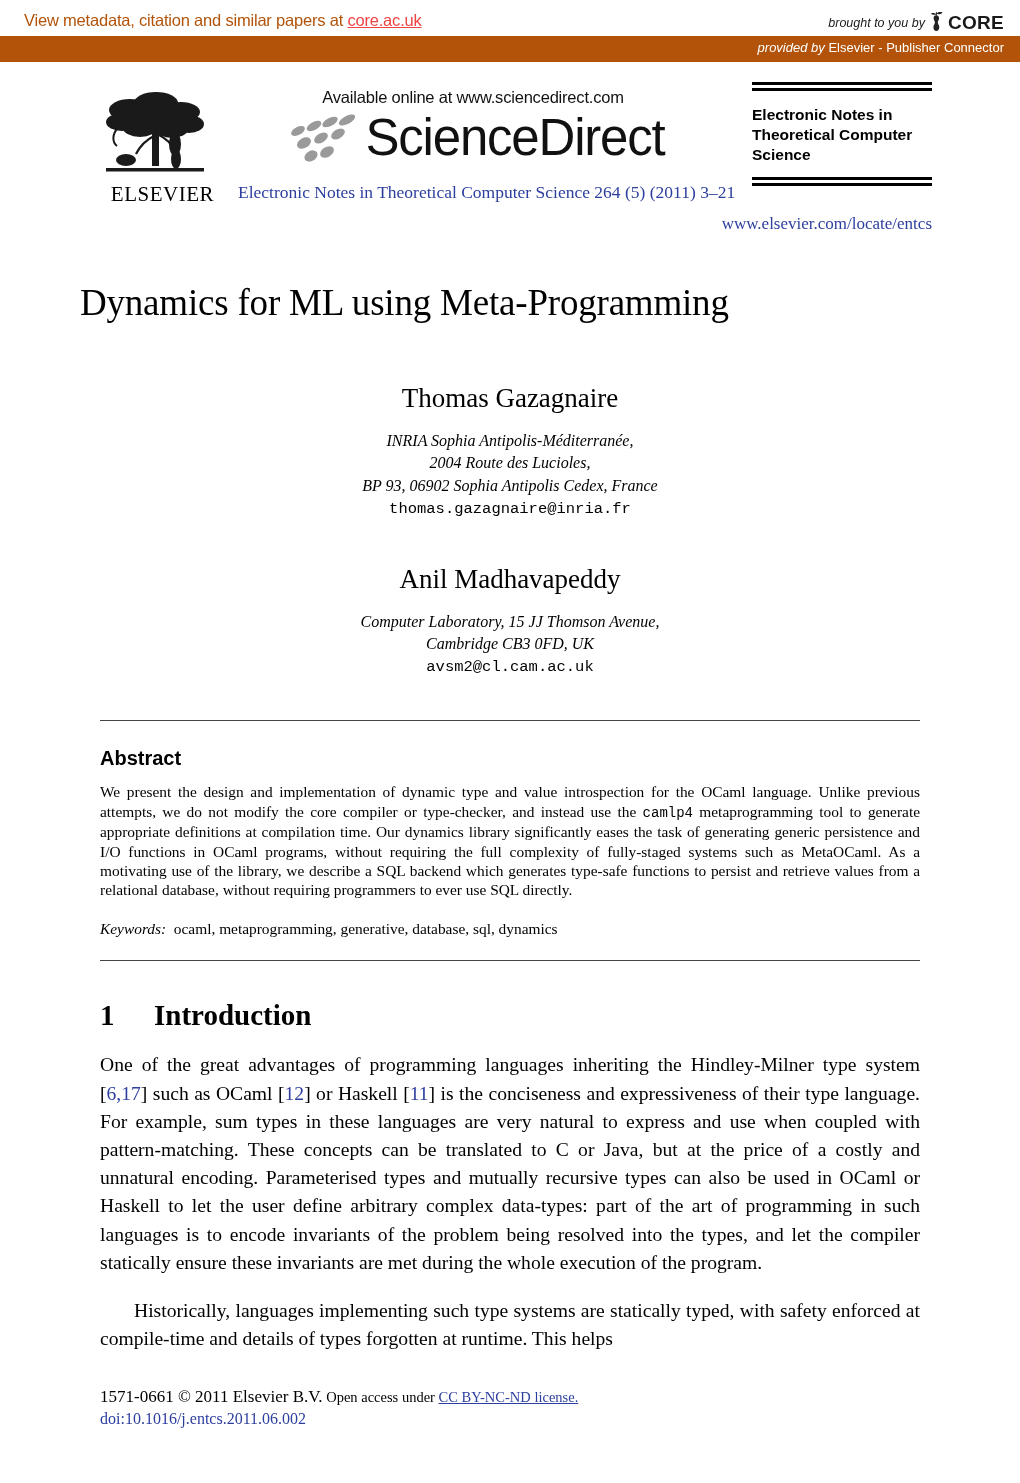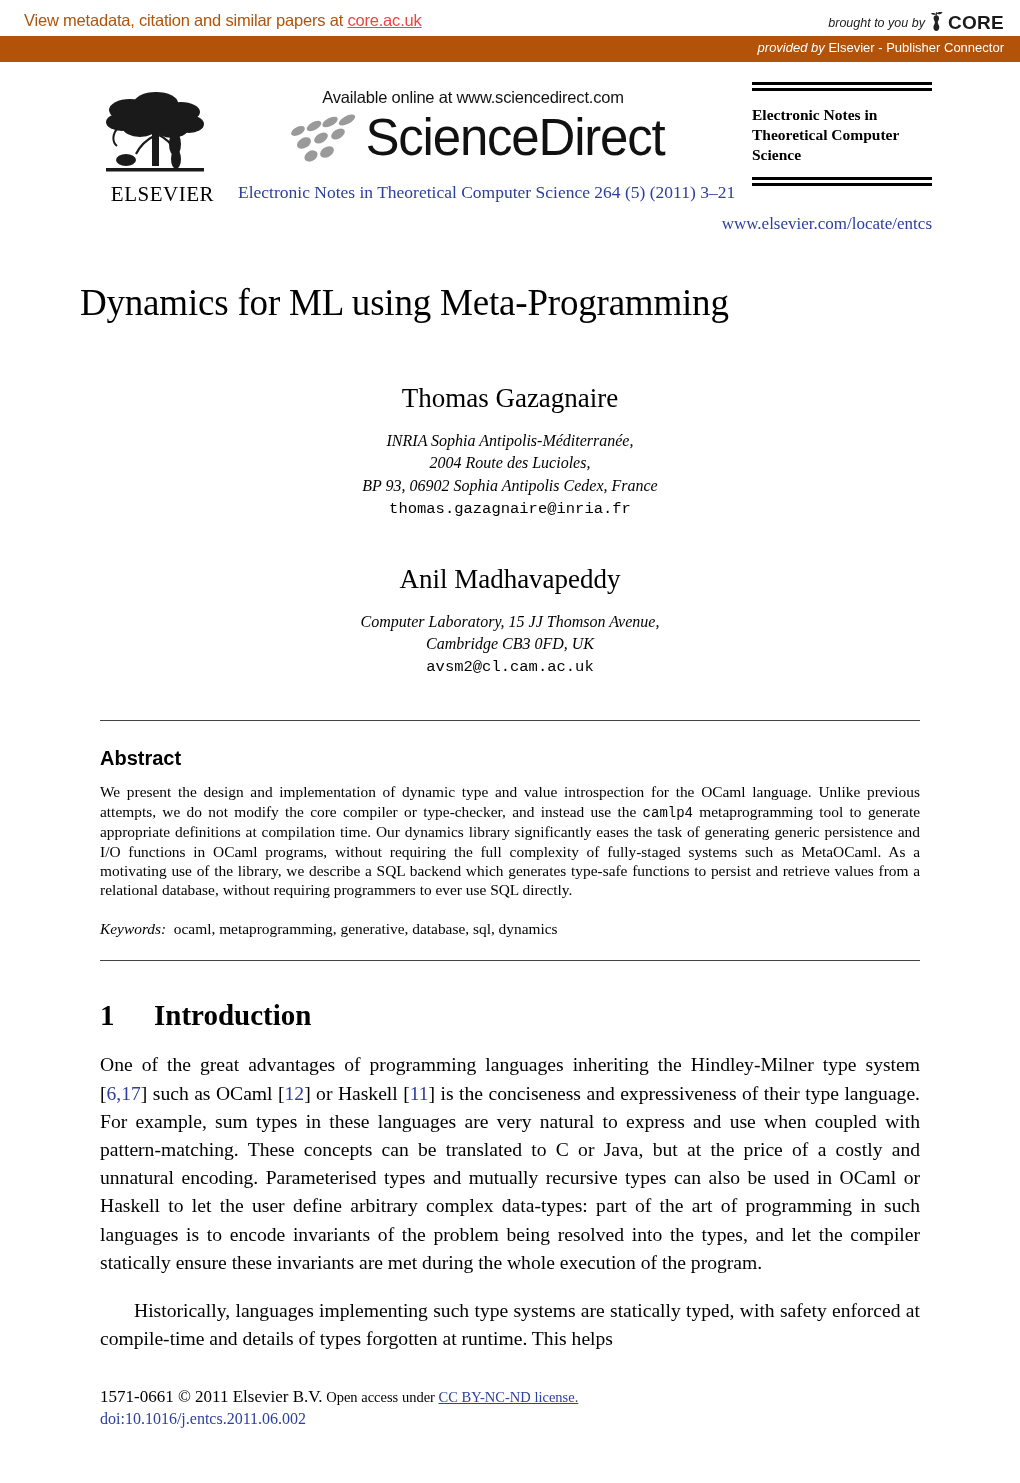--- a/index.html
+++ b/index.html
@@ -160,21 +160,21 @@
     width: 180px;
   }
   .ent-rule {
     border-top: 3px solid #000;
     border-bottom: 3px solid #000;
     height: 3px;
     margin: 0 0 14px 0;
   }
   .ent-rule.bottom { margin: 12px 0 0 0; }
   .ent-title {
-    font-family: Liberation Serif, serif;
+    font-family: Liberation Sans, sans-serif;
     font-weight: bold;
     font-size: 15.5px;
     line-height: 1.3;
     color: #000;
   }
   .ent-url {
     position: absolute;
     right: 88px;
     top: 152px;
     font-family: "Liberation Serif", serif;

